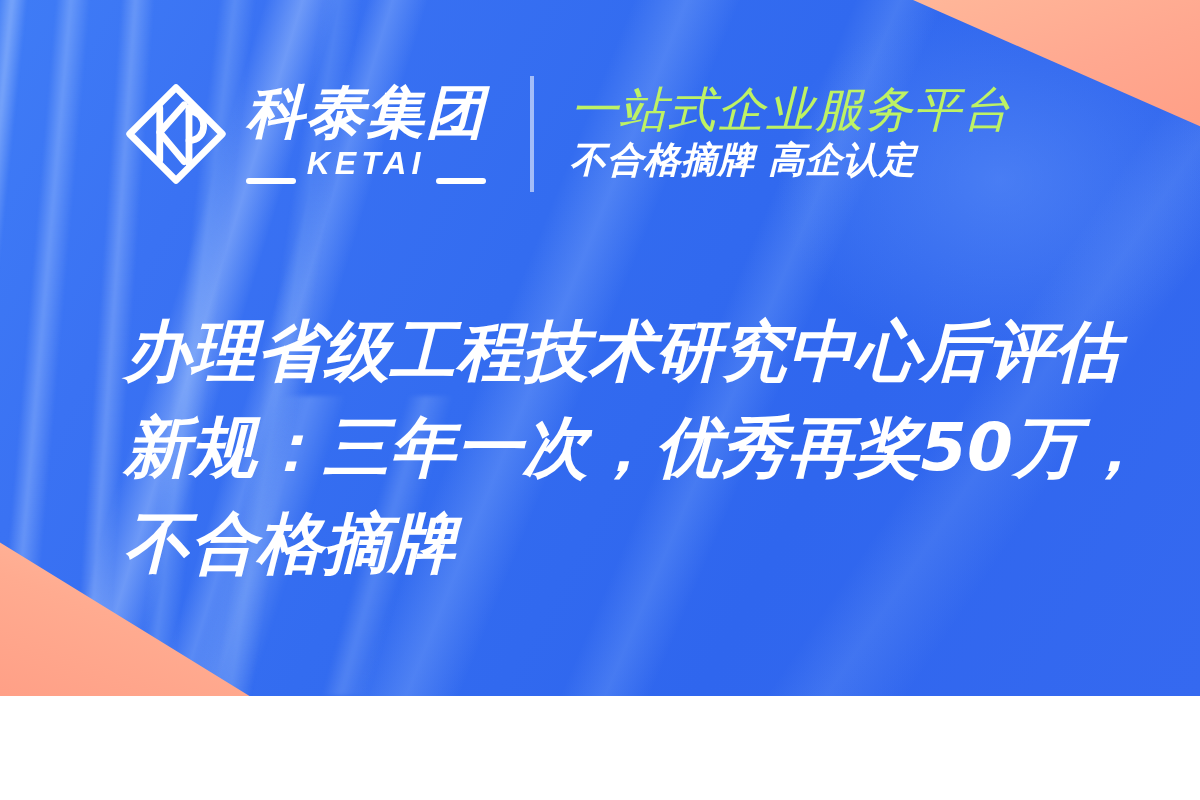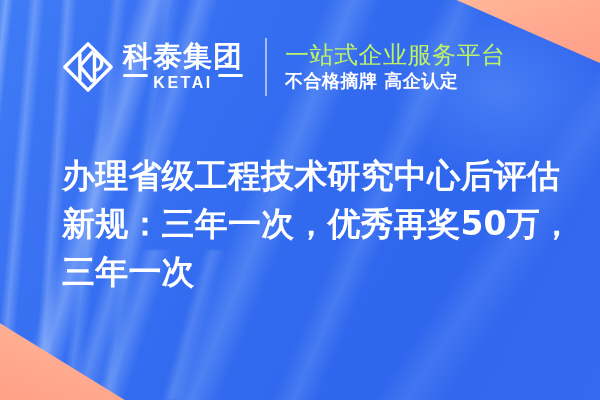--- a/index.html
+++ b/index.html
@@ -3,24 +3,25 @@
 <meta charset="utf-8">
 <style>
   html, body {
     margin: 0;
     padding: 0;
     background: #ffffff;
   }
   #banner {
     position: relative;
     width: 600px;
-    height: 400px;
+    height: 348px;
     overflow: hidden;
     background: #3069ef;
     font-family: "Liberation Sans", "DejaVu Sans", sans-serif;
+    font-style: italic;
   }
 
   
   .bg-base {
     position: absolute;
     inset: 0;
     background:
       linear-gradient(118deg, #3f7cf6 0%, #3a72f3 18%, #336cf0 42%, #2f66ee 68%, #3569f0 100%);
   }
   .bg-corner-tr {
@@ -121,21 +122,21 @@
     font-family: "DejaVu Sans", "Liberation Sans", sans-serif;
     font-size: 29px;
     font-weight: 700;
     color: #ffffff;
     letter-spacing: 1px;
     line-height: 1.02;
     white-space: nowrap;
   }
   .logo-en {
     display: flex;
-    align-items: flex-start;
+    align-items: flex-end;
     gap: 5px;
     justify-content: center;
   }
   .logo-en .rule {
     flex: 1 1 auto;
     height: 3px;
     background: #ffffff;
     border-radius: 2px;
     min-width: 9px;
   }
@@ -231,16 +232,16 @@
     <div class="slogan">
       <div class="slogan-main">一站式企业服务平台</div>
       <div class="slogan-sub">不合格摘牌 高企认定</div>
     </div>
 
   </div>
 
   <div class="headline">
     <span class="ln">办理省级工程技术研究中心后评估</span>
     <span class="ln">新规：三年一次，优秀再奖50万，</span>
-    <span class="ln">三年一次</span>
+    <span class="ln">不合格摘牌</span>
   </div>
 
 </div>
 
 </body></html>

